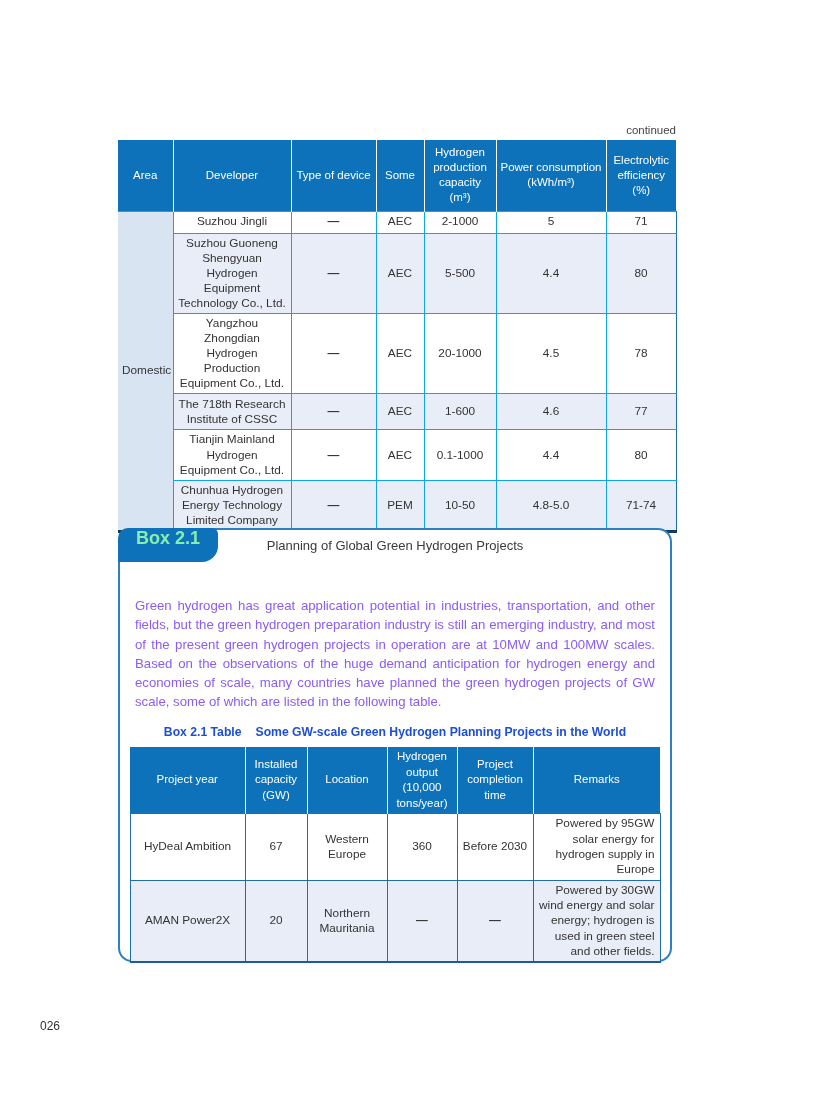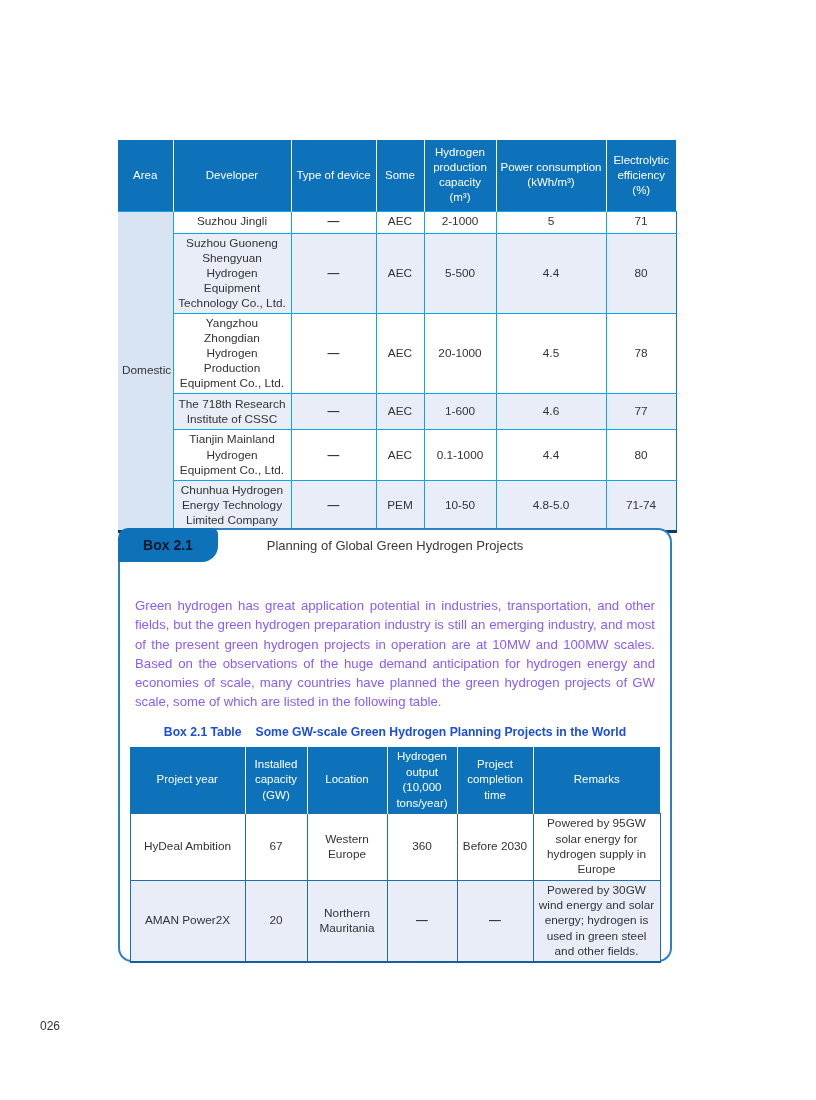--- a/index.html
+++ b/index.html
@@ -78,25 +78,24 @@
   }
   .box-tab {
     position: absolute;
     top: -2px;
     left: -2px;
     width: 100px;
     height: 34px;
     background: #0d72b9;
     border-radius: 10px 6px 16px 0;
     display: flex;
-    align-items: center;
     justify-content: center;
-    color: #0f172a;
+    color: #86efac;
     font-weight: bold;
-    font-size: 14px;
+    font-size: 18px;
   }
   .box-title {
     position: absolute;
     top: 0;
     left: 0;
     right: 0;
     height: 34px;
     line-height: 32px;
     text-align: center;
     font-size: 13px;
@@ -141,36 +140,37 @@
   table.t2 tbody td {
     border: 1px solid #1f6cb0;
     font-size: 11.8px;
     line-height: 1.3;
     color: #333333;
     text-align: center;
     vertical-align: middle;
     padding: 2px 5px;
   }
   table.t2 tbody tr.alt td { background: #e9edf7; }
-  table.t2 tbody td.remarks { text-align: center; }
+  table.t2 tbody td.remarks { text-align: right; }
 
   
   .page-num {
     position: absolute;
     left: 40px;
     top: 1019px;
     font-size: 12px;
     color: #333333;
   }
 </style>
 </head>
 <body>
 
 <div class="page">
 
+  <div class="continued">continued</div>
 
   <table class="t1">
     <colgroup>
       <col style="width:55px">
         <col style="width:118px">
         <col style="width:85px">
         <col style="width:48px">
       <col style="width:72px">
         <col style="width:110px">
         <col style="width:70px">

